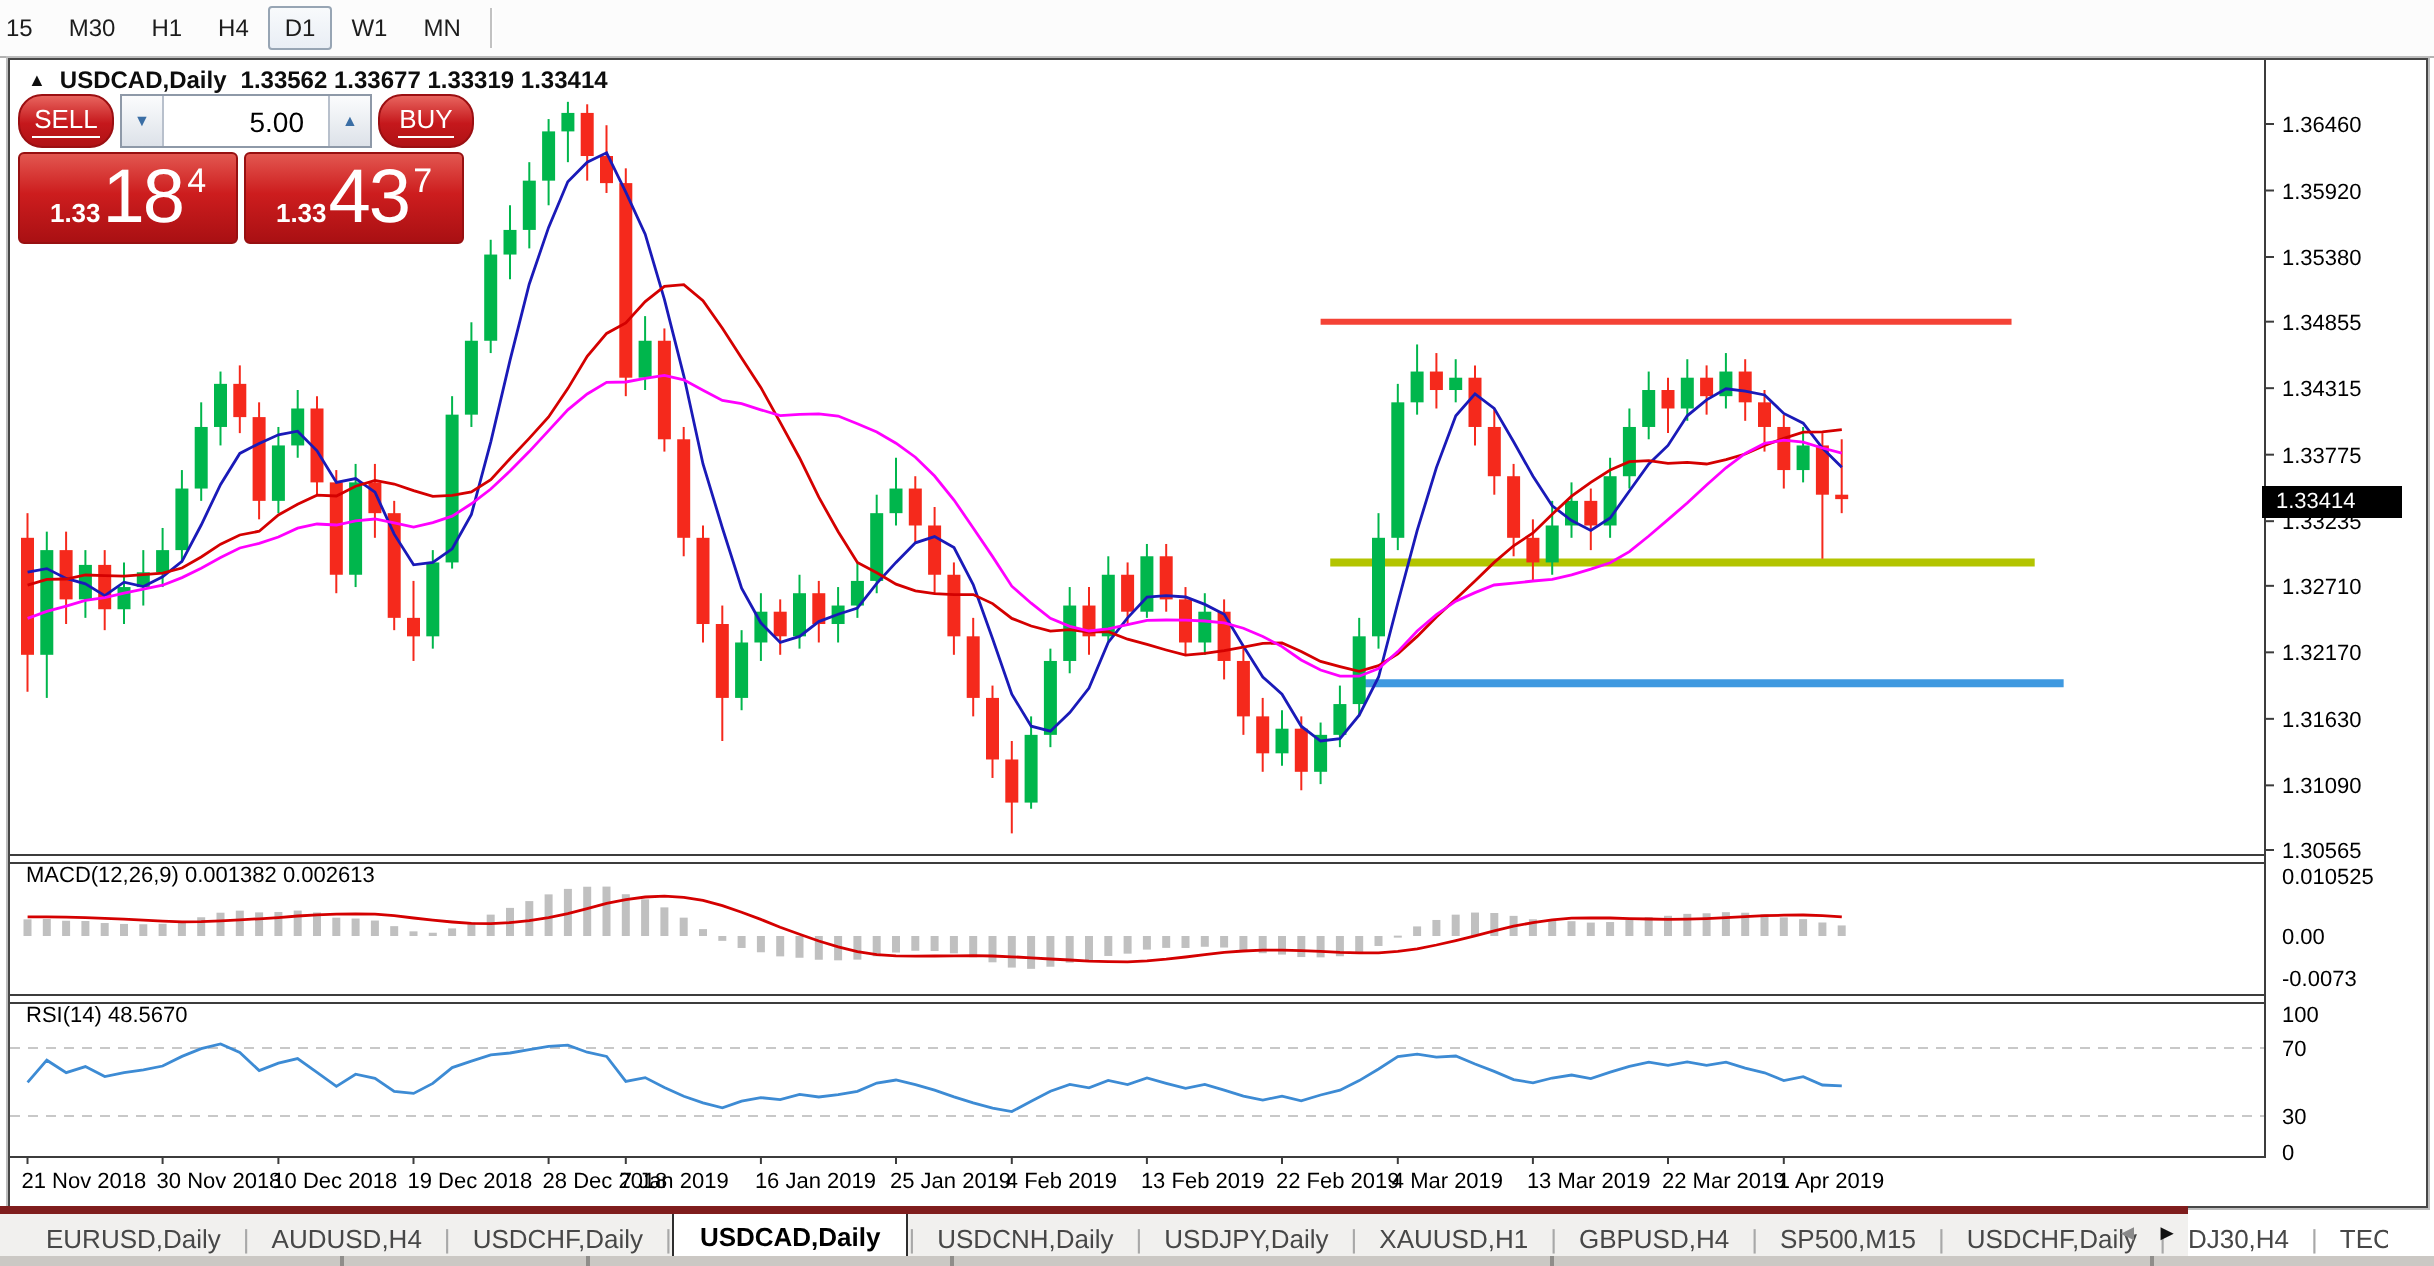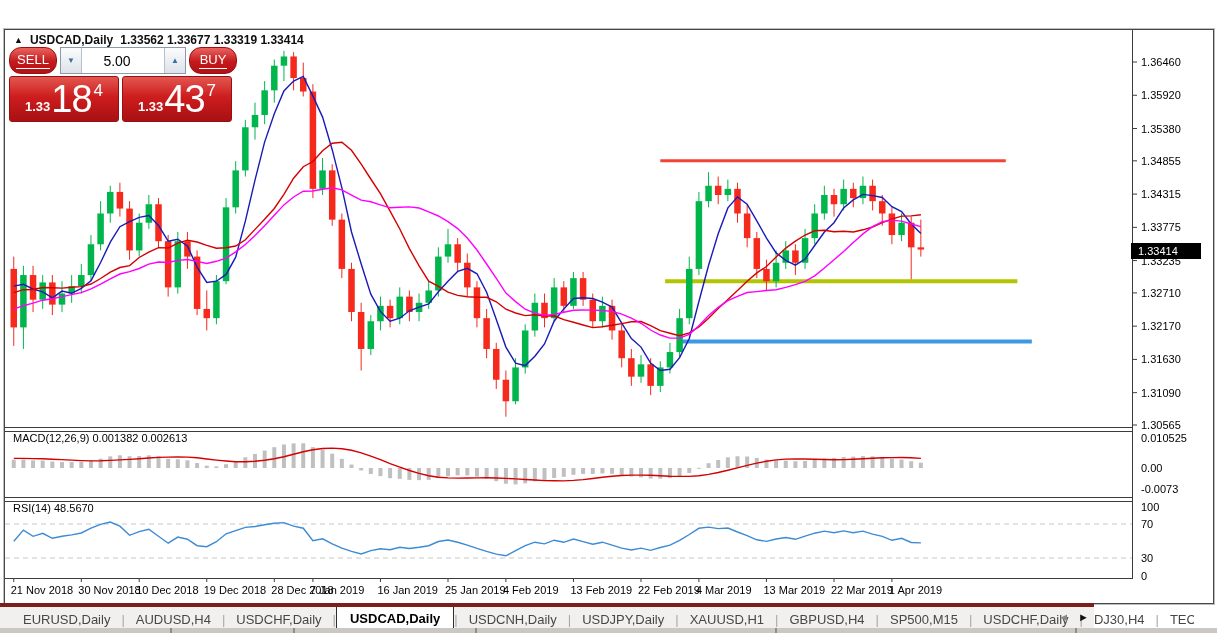--- a/index.html
+++ b/index.html
@@ -24,21 +24,21 @@
   .tp-row1{display:flex;height:27px;}
   .tp-btn{width:52px;height:27px;background:linear-gradient(#e8645e,#c5181c 55%,#b01215);
           border:1px solid #9b0f12;border-radius:12px;color:#fff;font-size:13px;
           display:flex;align-items:center;justify-content:center;box-sizing:border-box;}
   .tp-btn span{border-bottom:1px solid #ffffff;padding:0 1px 1px 1px;}
   .tp-stepper{display:flex;height:27px;box-sizing:border-box;margin:0 3px;border:1px solid #8e99a8;background:#fff;}
   .tp-arrow{width:21px;height:25px;background:linear-gradient(#fbfcfd,#dde2e9);border:0;
             display:flex;align-items:center;justify-content:center;color:#3a6ea5;font-size:8px;box-sizing:border-box;}
   .tp-arrow.dn{border-right:1px solid #b8c0cc;}
   .tp-arrow.up{border-left:1px solid #b8c0cc;}
-  .tp-vol{width:70px;height:25px;border:0;outline:none;text-align:center;font-size:14px;
+  .tp-vol{width:70px;height:25px;border:0;outline:none;text-align:right;font-size:14px;
           font-family:"Liberation Sans",sans-serif;padding:0 12px 0 0;color:#000;}
   .tp-row2{display:flex;margin-top:2px;}
   .tp-quote{width:110px;height:46px;background:linear-gradient(180deg,#e25750,#cd1d1e 45%,#a91013);
             border:1px solid #971011;border-radius:3px;color:#fff;display:flex;align-items:center;
             justify-content:center;box-sizing:border-box;}
   .tp-quote.sellq{margin-right:3px;}
   .q-pfx{font-size:13px;font-weight:bold;margin:14px 1px 0 0;text-align:center;}
   .q-big{font-size:38px;font-weight:400;line-height:40px;letter-spacing:-1px;}
   .q-sup{font-size:17px;margin:-16px 0 0 2px;}
   
@@ -58,20 +58,30 @@
   .tab-arrows{position:absolute;right:5px;top:4px;display:flex;gap:9px;font-size:11px;align-items:center;}
   .tab-arrow-left{color:#8a8a8a;} .tab-arrow-right{color:#111;}
   .bottom-strip{position:absolute;left:0;top:628px;width:1217px;height:5px;background:#cbc8c4;}
   .strip-notch{position:absolute;top:0;width:2px;height:5px;background:#8f8d8a;}
 </style>
 </head>
 <body>
 
 <div class="screen">
 
+  <div class="tf-toolbar" id="tf-toolbar">
+      <div class="tf-btn" style="padding-left: 1px;">15</div>
+      <div class="tf-btn">M30</div>
+      <div class="tf-btn">H1</div>
+      <div class="tf-btn">H4</div>
+      <div class="tf-btn active">D1</div>
+      <div class="tf-btn">W1</div>
+      <div class="tf-btn">MN</div>
+      <div class="tf-sep"></div>
+    </div>
 
   <div class="chart-window">
     <svg id="chart-svg" width="1206" height="571" viewBox="0 0 1206 571">
         <line x1="655.3000000000001" x2="1000.77" y1="130.83269000000075" y2="130.83269000000075" stroke="#f44336" stroke-width="3"></line>
         <line x1="660.125" x2="1012.35" y1="251.21768000000048" y2="251.21768000000048" stroke="#b3c400" stroke-width="4"></line>
         <line x1="674.6" x2="1026.825" y1="311.5641200000007" y2="311.5641200000007" stroke="#3f99e0" stroke-width="4"></line>
         <line x1="8.75" x2="8.75" y1="226.58648000000045" y2="315.8745800000002" stroke="#f5291c" stroke-width="1"></line>
         <rect x="5.5" y="238.90208000000047" width="6.5" height="58.4991000000004" fill="#f5291c"></rect>
         <line x1="18.4" x2="18.4" y1="235.8231800000008" y2="318.95347999999984" stroke="#00b64c" stroke-width="1"></line>
         <rect x="15.149999999999999" y="245.0598799999998" width="6.5" height="52.34130000000107" fill="#00b64c"></rect>

